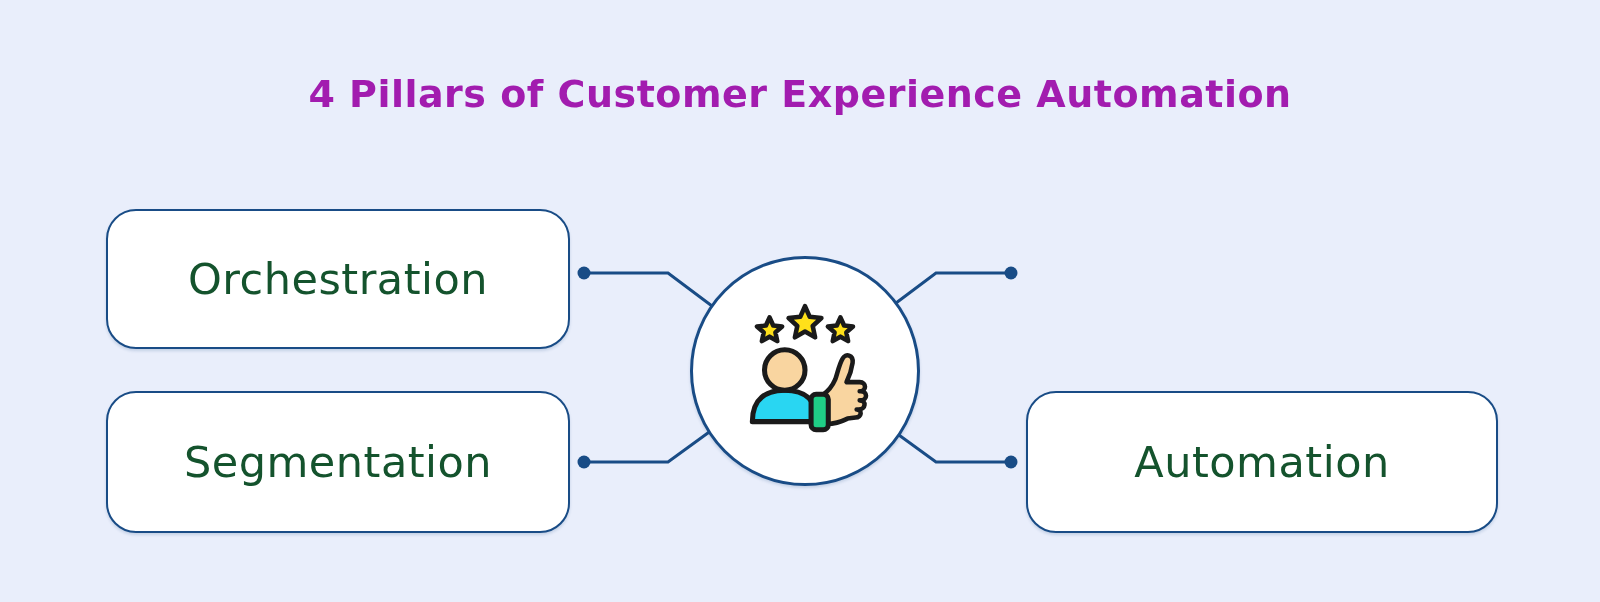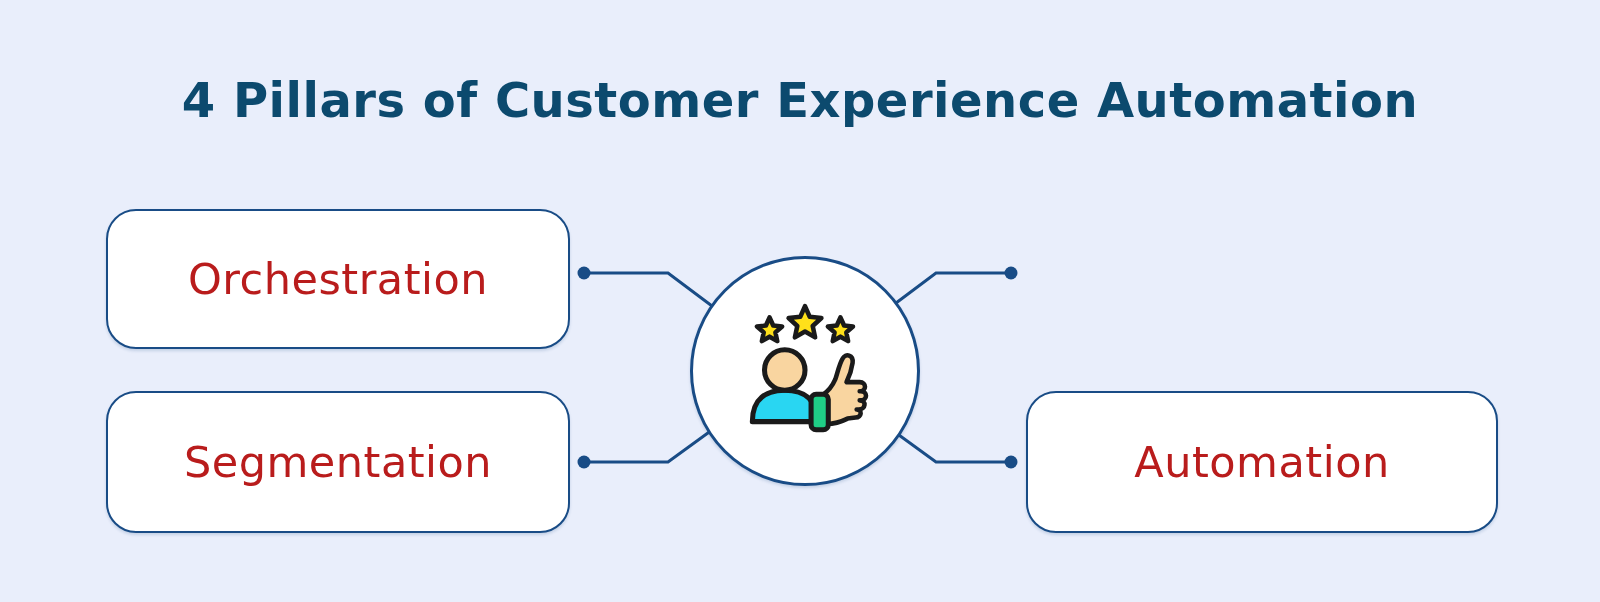--- a/index.html
+++ b/index.html
@@ -14,24 +14,24 @@
     height: 602px;
     background: #E9EEFB;
     overflow: hidden;
   }
   .diagram-title {
     position: absolute;
     top: 72px;
     left: 0;
     width: 100%;
     text-align: center;
-    font-size: 48px;
+    font-size: 38px;
     font-weight: 700;
     letter-spacing: 0.5px;
-    color: #0c4a6e;
+    color: #a21caf;
   }
   .connectors {
     position: absolute;
     top: 0;
     left: 0;
     width: 1600px;
     height: 602px;
   }
   .pillar-box {
     position: absolute;
@@ -39,21 +39,21 @@
     border: 2.5px solid #194C86;
     border-radius: 30px;
     display: flex;
     align-items: center;
     justify-content: center;
     box-shadow: 0 2px 3px rgba(25, 76, 134, 0.18);
   }
   .pillar-box .label {
     font-size: 43px;
     font-weight: 500;
-    color: #b91c1c;
+    color: #14532d;
     letter-spacing: 0.5px;
     white-space: nowrap;
   }
   .box-tl { left: 106px;  top: 209px; width: 460px; height: 136px; }
   .box-bl { left: 106px;  top: 391px; width: 460px; height: 138px; }
   .box-tr { left: 1026px; top: 209px; width: 468px; height: 136px; }
   .box-br { left: 1026px; top: 391px; width: 468px; height: 138px; }
   .center-circle {
     position: absolute;
     left: 690px;

